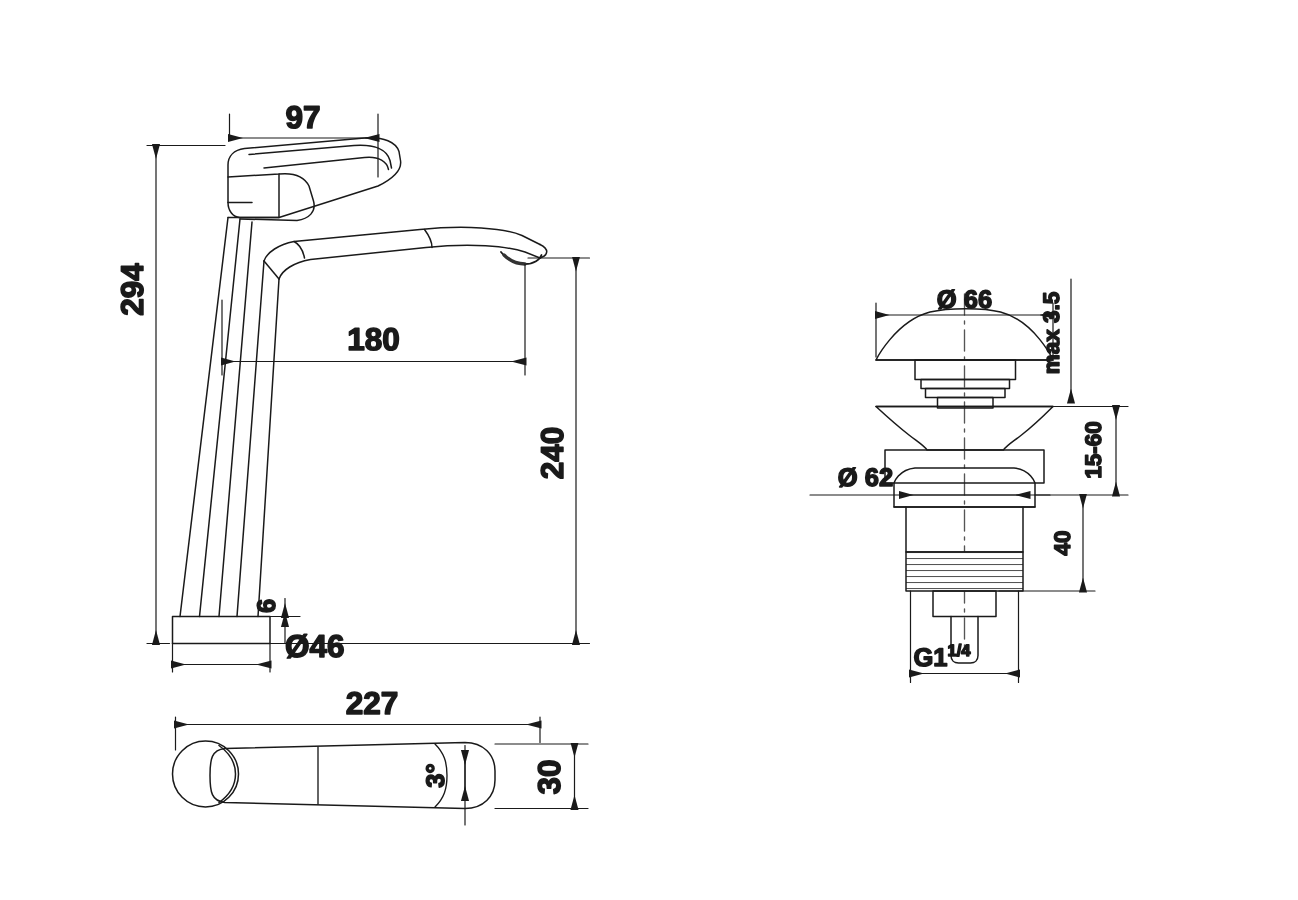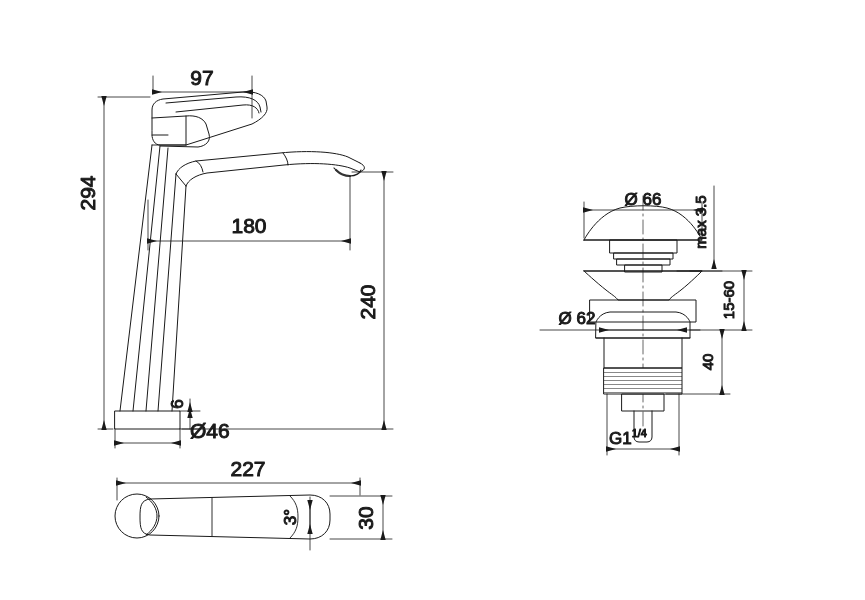--- a/index.html
+++ b/index.html
@@ -14,20 +14,21 @@
     font-family: "Liberation Sans", sans-serif;
     overflow: hidden;
     position: relative;
   }
   #drawing-root {
     position: absolute;
     left: 0;
     top: 0;
     width: 865px;
     height: 600px;
+    font-weight: bold;
   }
   svg.cad {
     display: block;
     width: 865px;
     height: 600px;
     background: #ffffff;
   }
   text {
     font-family: "Liberation Sans", sans-serif;
     fill: #1a1a1a;

